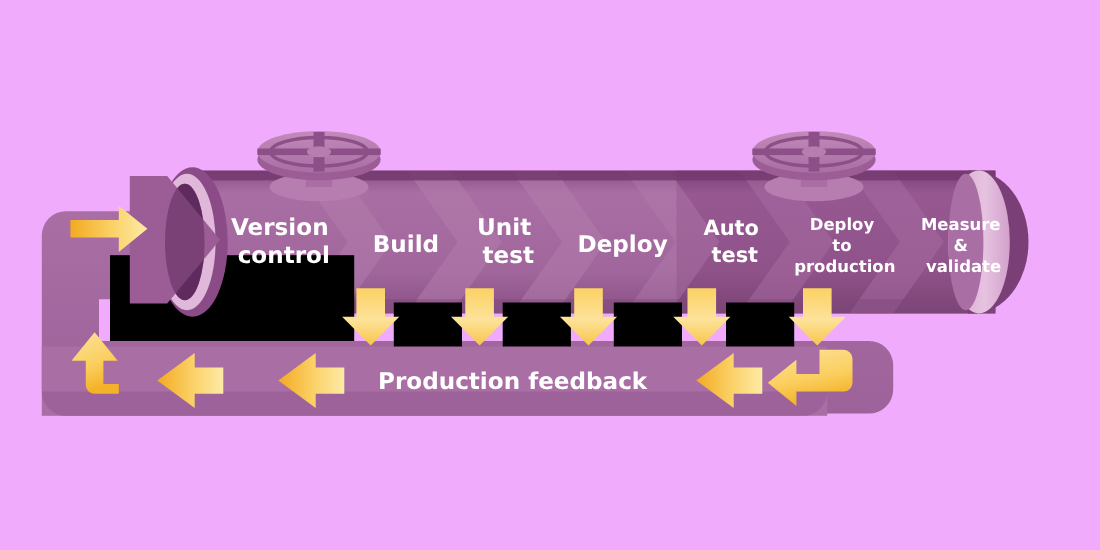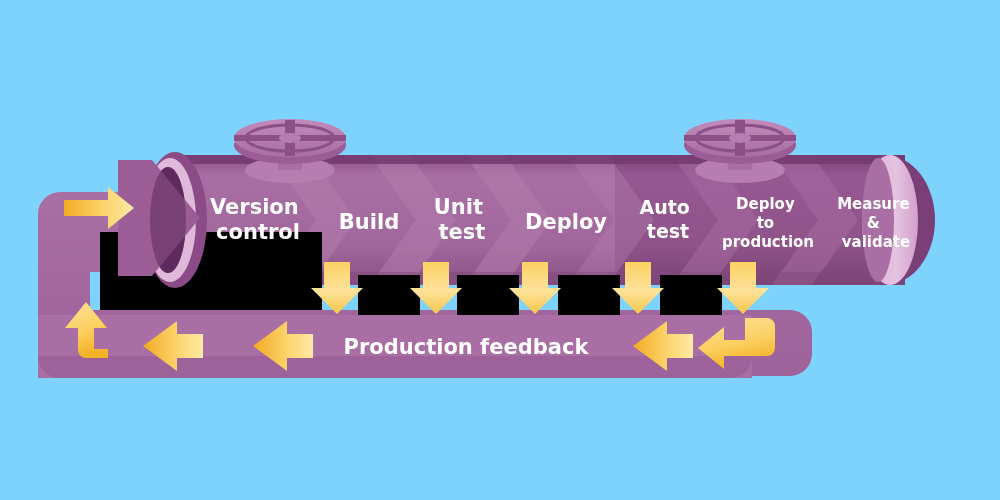--- a/index.html
+++ b/index.html
@@ -11,21 +11,21 @@
   body {
     width: 1000px;
     height: 500px;
     overflow: hidden;
     font-family: "DejaVu Sans", sans-serif;
   }
   #diagram-root {
     position: relative;
     width: 1000px;
     height: 500px;
-    background: #7dd3fc;
+    background: #f0abfc;
   }
   #pipeline-svg {
     display: block;
     width: 1000px;
     height: 500px;
   }
   .stage-label {
     font-family: "DejaVu Sans", sans-serif;
     font-weight: bold;
     fill: #ffffff;

